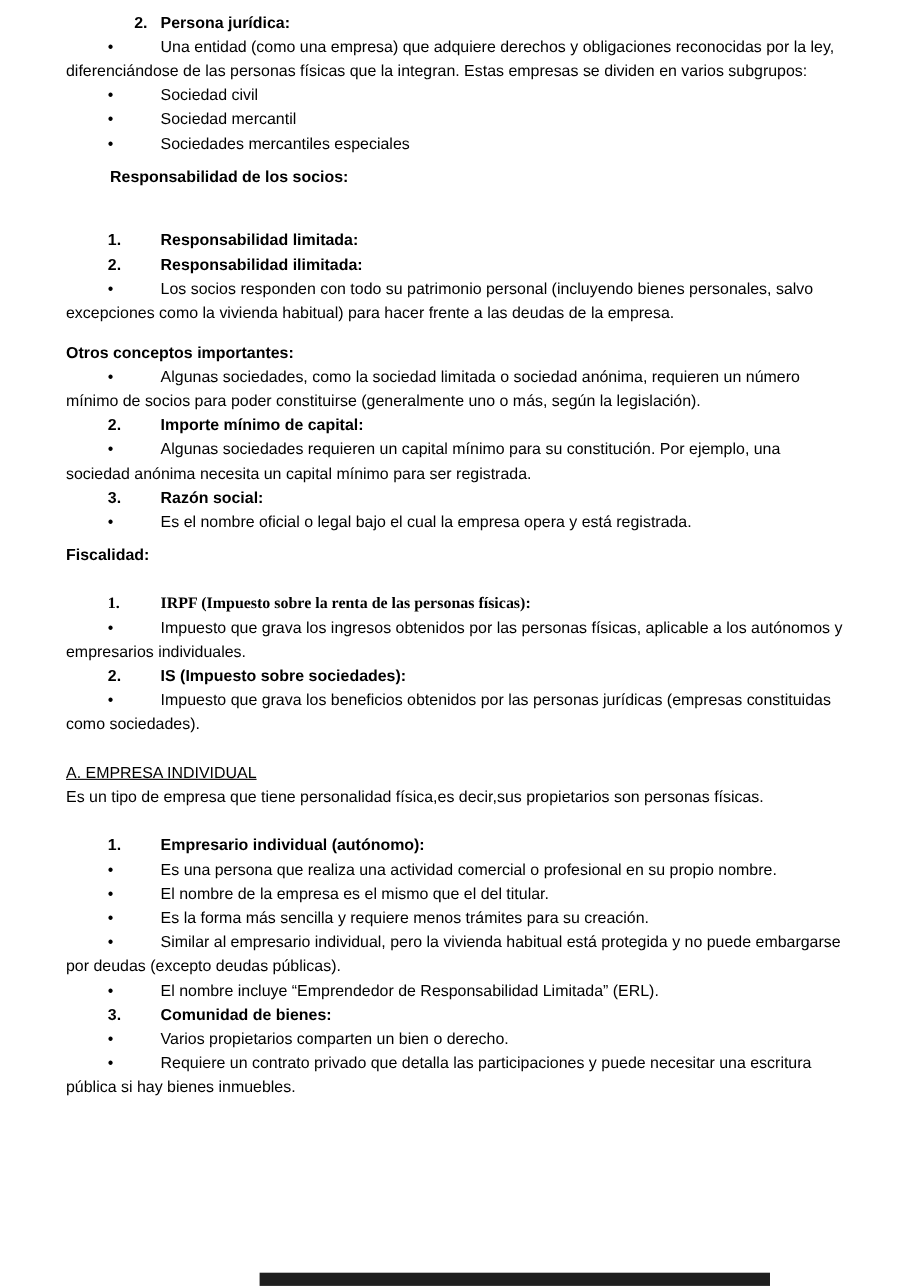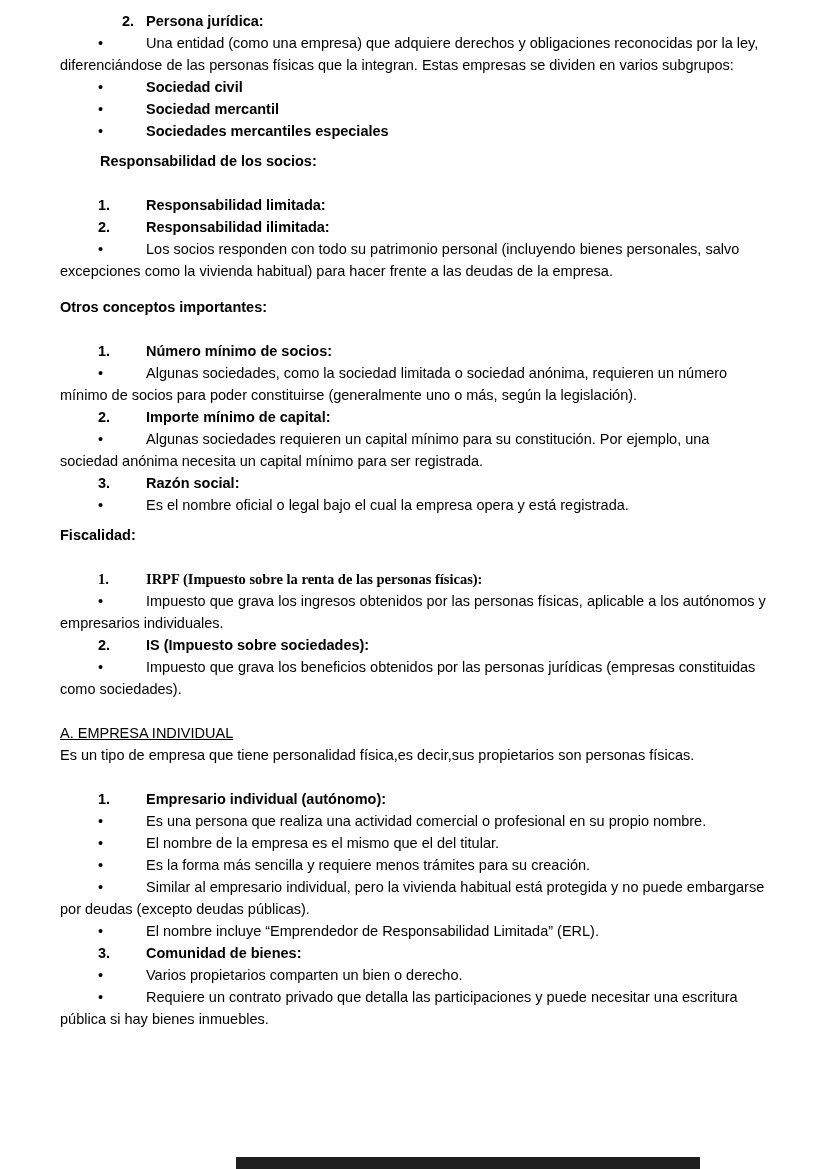--- a/index.html
+++ b/index.html
@@ -27,21 +27,21 @@
   p.numbered .marker {
     margin-left: 38px;
     width: 48px;
     font-weight: 700;
   }
   p.numbered.lvl2 .marker {
     margin-left: 62px;
     width: 24px;
   }
   p.numbered .title { font-weight: 700; }
-  p.bullet_bold .text { font-weight: 700; }
+  p.bullet_bold .text { font-weight: 400; }
   p.heading { font-weight: 700; }
   p.underline_heading { text-decoration: underline; }
   .dark-bar {
     position: absolute;
     left: 236px;
     top: 1157px;
     width: 464px;
     height: 12px;
     background: #1f1f1f;
   }
@@ -50,25 +50,24 @@
 <body style="background: rgb(255, 255, 255); color: rgb(0, 0, 0);">
 
 <div class="doc">
   <div>
       <p class="block numbered lvl2"><span class="marker">2.</span><span class="title">Persona jurídica:</span></p>
       <p class="block bullet"><span class="marker">•</span><span class="text">Una entidad (como una empresa) que adquiere derechos y obligaciones reconocidas por la ley, diferenciándose de las personas físicas que la integran. Estas empresas se dividen en varios subgrupos:</span></p>
       <p class="block bullet_bold"><span class="marker">•</span><span class="text">Sociedad civil</span></p>
       <p class="block bullet_bold"><span class="marker">•</span><span class="text">Sociedad mercantil</span></p>
       <p class="block bullet_bold"><span class="marker">•</span><span class="text">Sociedades mercantiles especiales</span></p>
       <p class="block heading" style="margin-top: 8px; margin-left: 40px;">Responsabilidad de los socios:</p>
-      <p class="block numbered" style="margin-top: 22px;"><span class="marker">1.</span><span class="title">Responsabilidad limitada:</span></p>
+      <p class="block numbered" style="margin-top: 36px;"><span class="marker">1.</span><span class="title">Responsabilidad limitada:</span></p>
       <p class="block numbered"><span class="marker">2.</span><span class="title">Responsabilidad ilimitada:</span></p>
       <p class="block bullet"><span class="marker">•</span><span class="text">Los socios responden con todo su patrimonio personal (incluyendo bienes personales, salvo excepciones como la vivienda habitual) para hacer frente a las deudas de la empresa.</span></p>
       <p class="block heading" style="margin-top: 14px;">Otros conceptos importantes:</p>
-      <p class="block numbered" style="margin-top: 22px;"><span class="marker">1.</span><span class="title">Número mínimo de socios:</span></p>
       <p class="block bullet"><span class="marker">•</span><span class="text">Algunas sociedades, como la sociedad limitada o sociedad anónima, requieren un número mínimo de socios para poder constituirse (generalmente uno o más, según la legislación).</span></p>
       <p class="block numbered"><span class="marker">2.</span><span class="title">Importe mínimo de capital:</span></p>
       <p class="block bullet"><span class="marker">•</span><span class="text">Algunas sociedades requieren un capital mínimo para su constitución. Por ejemplo, una sociedad anónima necesita un capital mínimo para ser registrada.</span></p>
       <p class="block numbered"><span class="marker">3.</span><span class="title">Razón social:</span></p>
       <p class="block bullet"><span class="marker">•</span><span class="text">Es el nombre oficial o legal bajo el cual la empresa opera y está registrada.</span></p>
       <p class="block heading" style="margin-top: 8px;">Fiscalidad:</p>
       <p class="block numbered" style="margin-top: 22px; font-family: Liberation Serif, serif;"><span class="marker">1.</span><span class="title">IRPF (Impuesto sobre la renta de las personas físicas):</span></p>
       <p class="block bullet"><span class="marker">•</span><span class="text">Impuesto que grava los ingresos obtenidos por las personas físicas, aplicable a los autónomos y empresarios individuales.</span></p>
       <p class="block numbered"><span class="marker">2.</span><span class="title">IS (Impuesto sobre sociedades):</span></p>
       <p class="block bullet"><span class="marker">•</span><span class="text">Impuesto que grava los beneficios obtenidos por las personas jurídicas (empresas constituidas como sociedades).</span></p>

